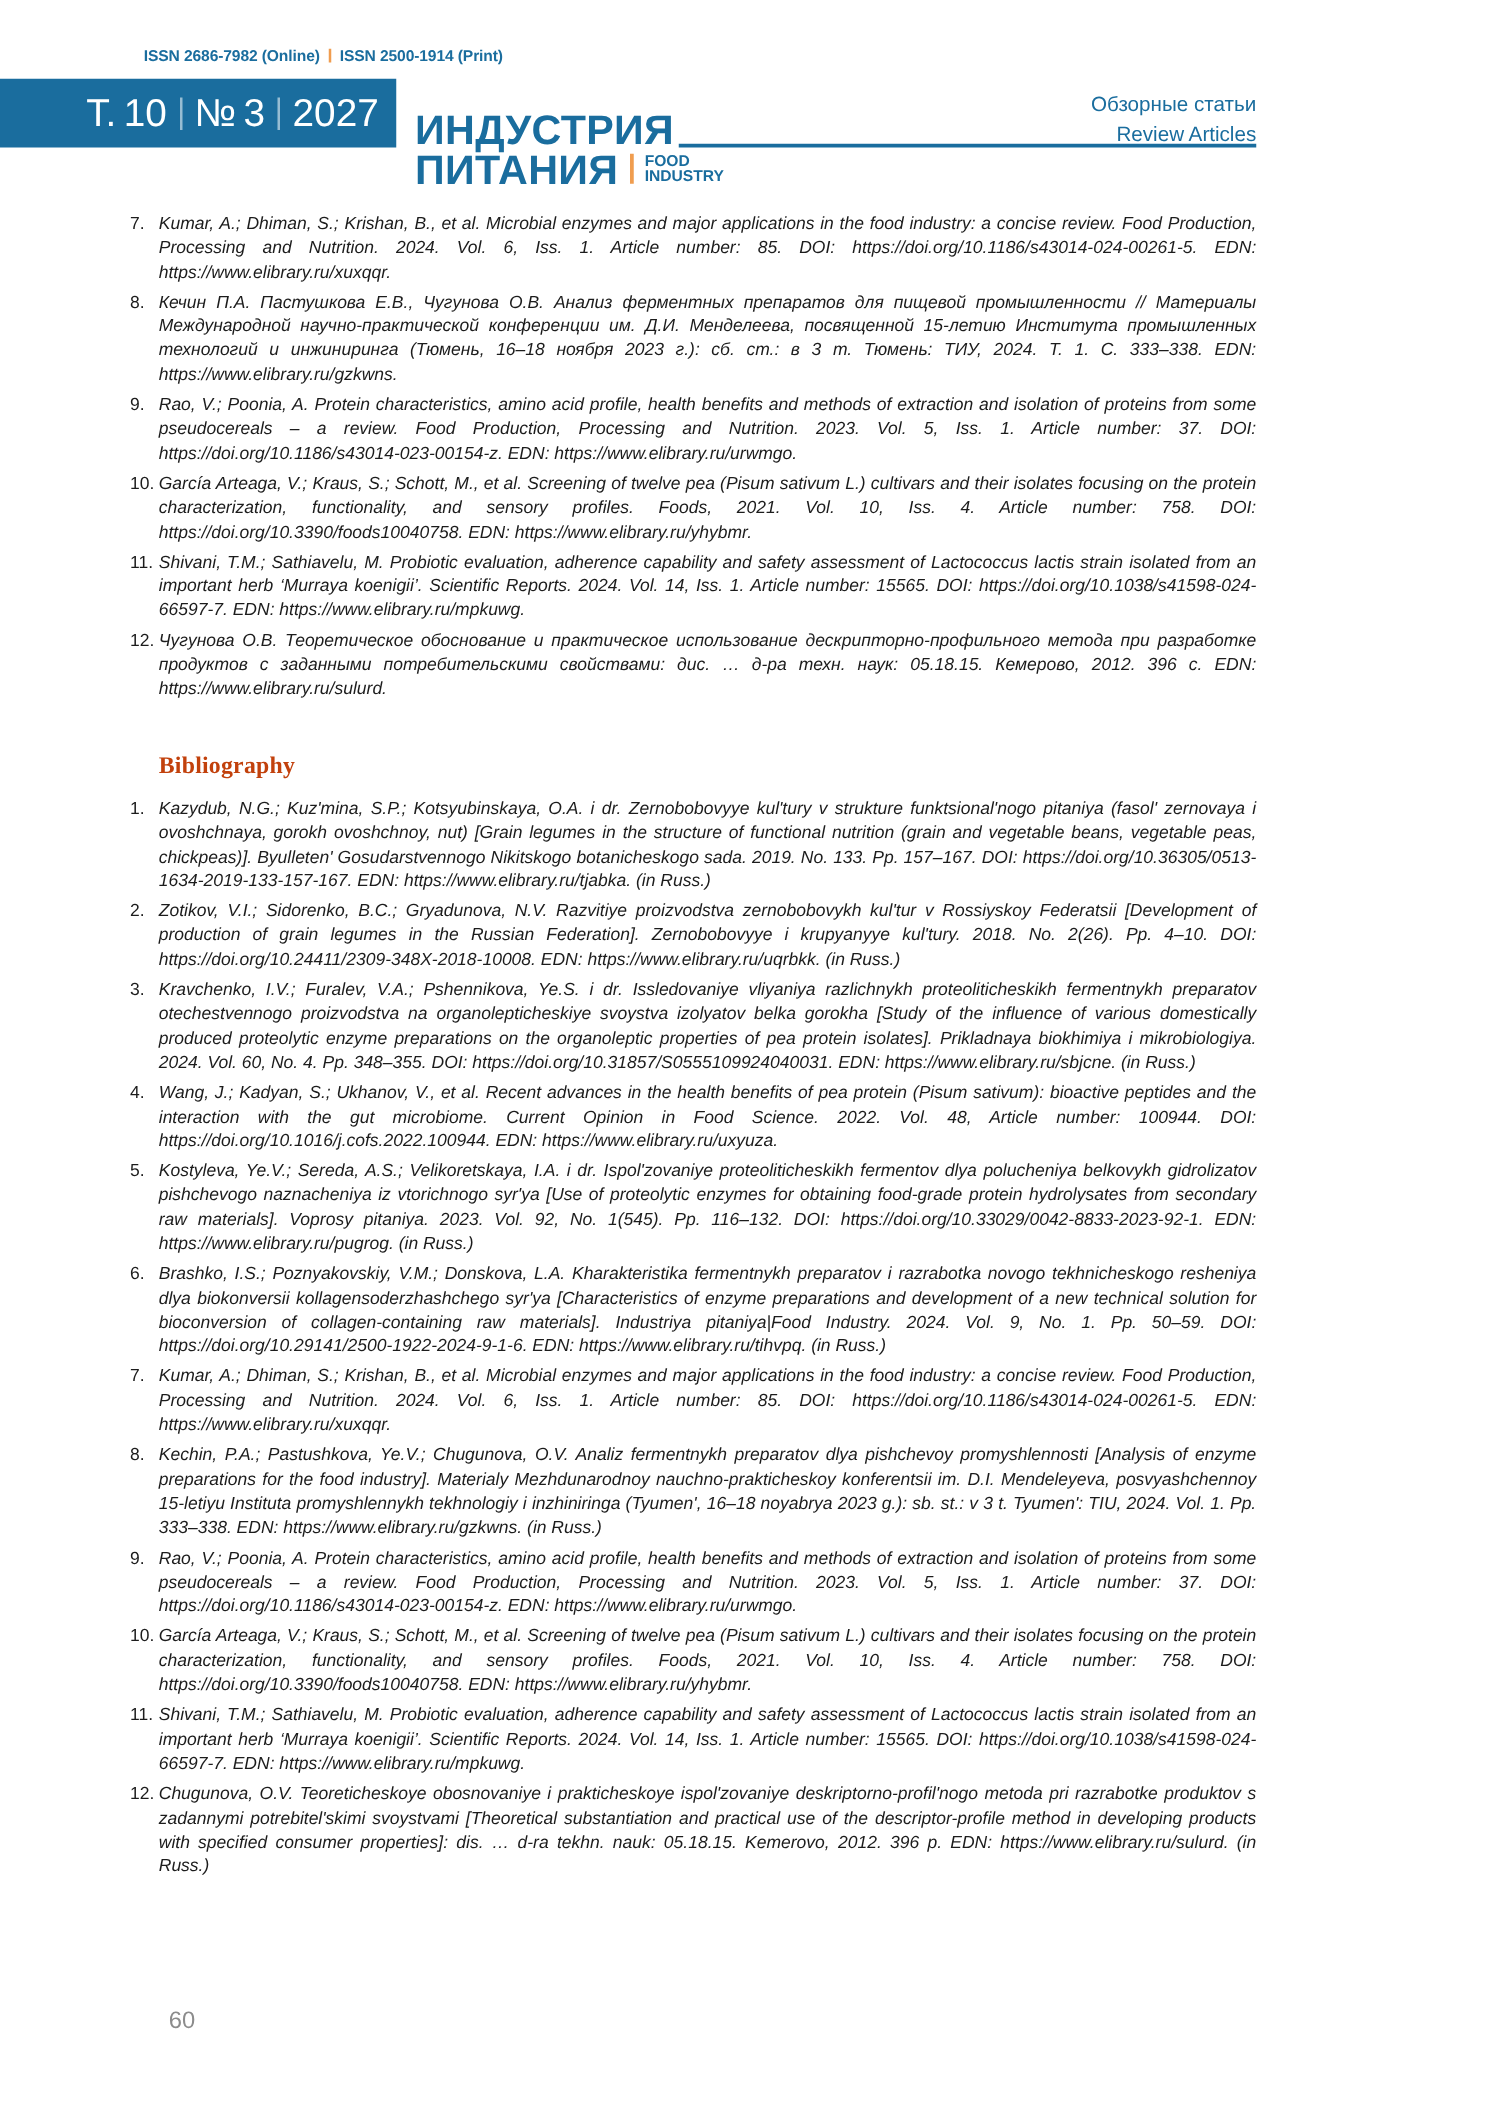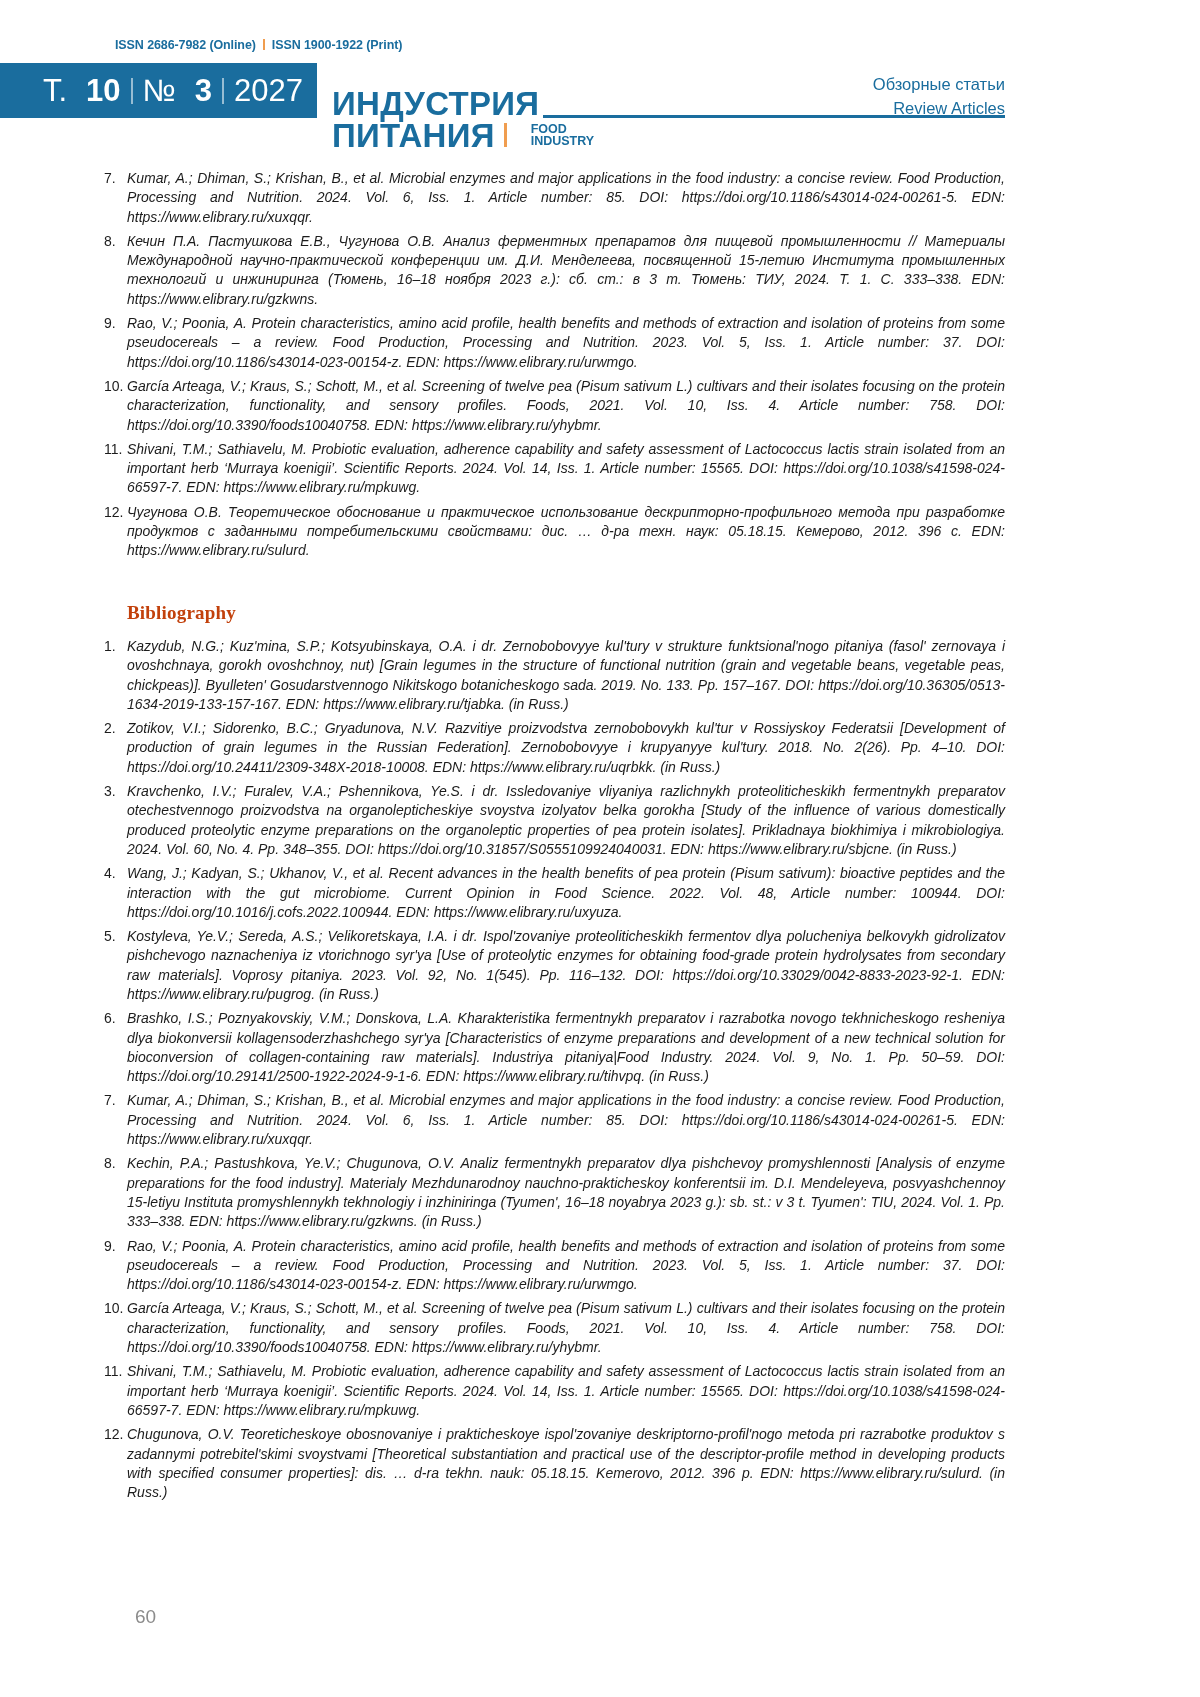--- a/index.html
+++ b/index.html
@@ -23,37 +23,37 @@
     background:#f09d4f;margin:0 7px;vertical-align:-1px;
   }
   .banner{
     position:absolute;left:0;top:63px;width:317px;height:55px;
     background:#1a6d9e;color:#ffffff;
     display:flex;align-items:center;justify-content:flex-end;
     padding-right:14px;box-sizing:border-box;
     font-size:31px;white-space:nowrap;
   }
   .banner .b-light{font-weight:normal;}
-  .banner .b-bold{font-weight:bold;margin-left:19px;}
+  .banner .b-bold{font-weight:normal;margin-left:6px;}
   .banner .b-sep{
     width:2px;height:26px;background:rgba(255,255,255,0.55);
     margin:0 10px;flex:none;
   }
   .jtitle{
     position:absolute;left:332px;top:49px;
     color:#1a6d9e;font-weight:bold;
     font-size:33px;line-height:32px;letter-spacing:0.3px;
     white-space:nowrap;
     margin-top:39px;
   }
   .jtitle-row2{display:flex;align-items:center;}
   .jsub{
     display:flex;flex-direction:column;justify-content:flex-end;
     border-left:3px solid #f09d4f;
-    margin-left:9px;padding-left:24px;margin-bottom:3px;
+    margin-left:9px;padding-left:9px;margin-bottom:3px;
     font-size:12.5px;line-height:12px;letter-spacing:0;
   }
   .sections{
     position:absolute;right:195px;top:56px;
     text-align:right;color:#1a6d9e;
     font-size:16.5px;line-height:24px;white-space:nowrap;margin-top:16px;
   }
   .header-rule{
     position:absolute;left:543px;top:115px;width:462px;height:3px;
     background:#1a6d9e;
@@ -75,21 +75,21 @@
     position:absolute;left:107px;top:1606px;
     font-size:19px;color:#8c8c8c;margin-left:28px;
   }
 </style>
 </head>
 <body>
 
 <div class="page">
 
   <div class="issn-line">
-    <span>ISSN 2686-7982 (Online)</span><span class="issn-sep"></span><span>ISSN 1900-1922 (Print)</span>
+    <span>ISSN 2686-7982 (Online)</span><span class="issn-sep"></span><span>ISSN 2500-1914 (Print)</span>
   </div>
 
   <div class="banner">
     <span class="b-light">Т.</span>
     <span class="b-bold">10</span>
     <span class="b-sep"></span>
     <span class="b-light">№</span>
     <span class="b-bold">3</span>
     <span class="b-sep"></span>
     <span class="b-light">2027</span>

